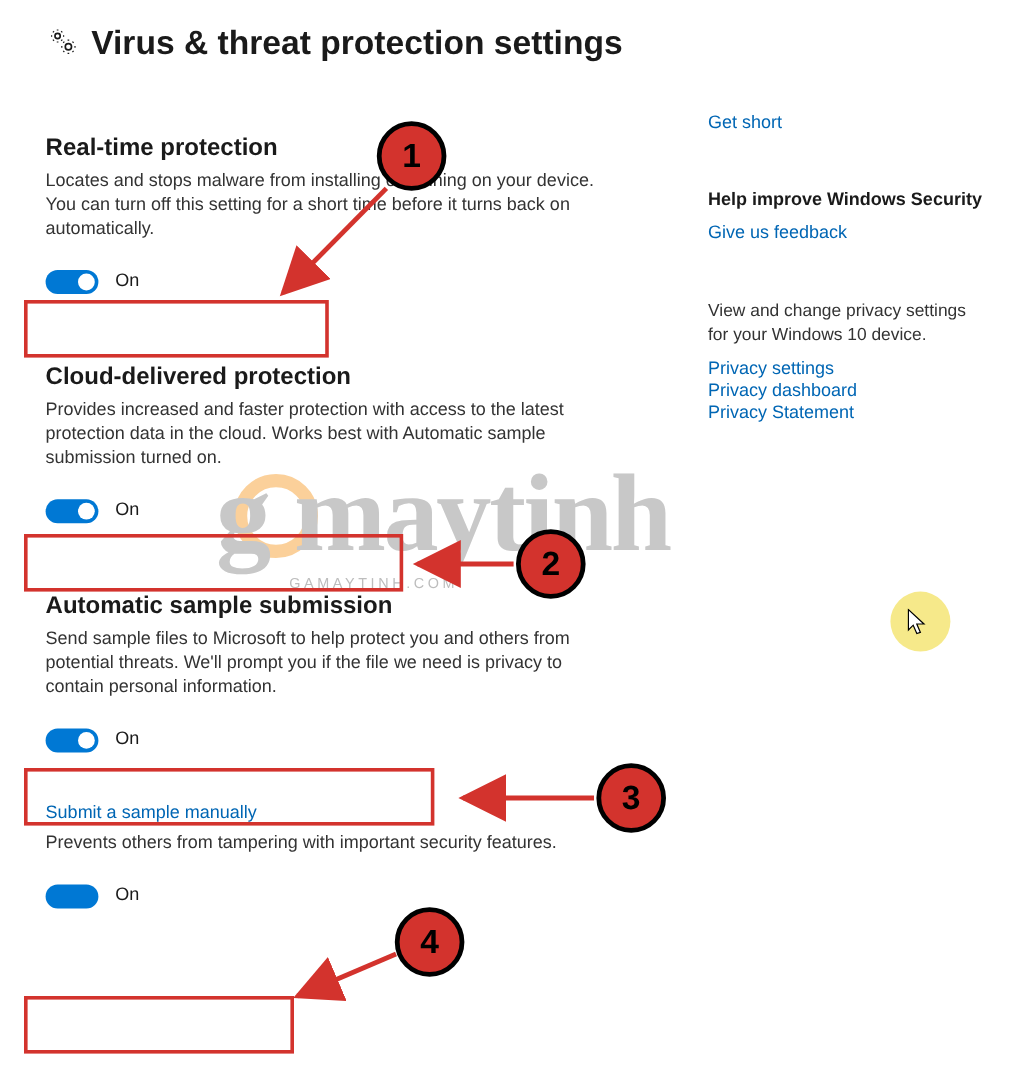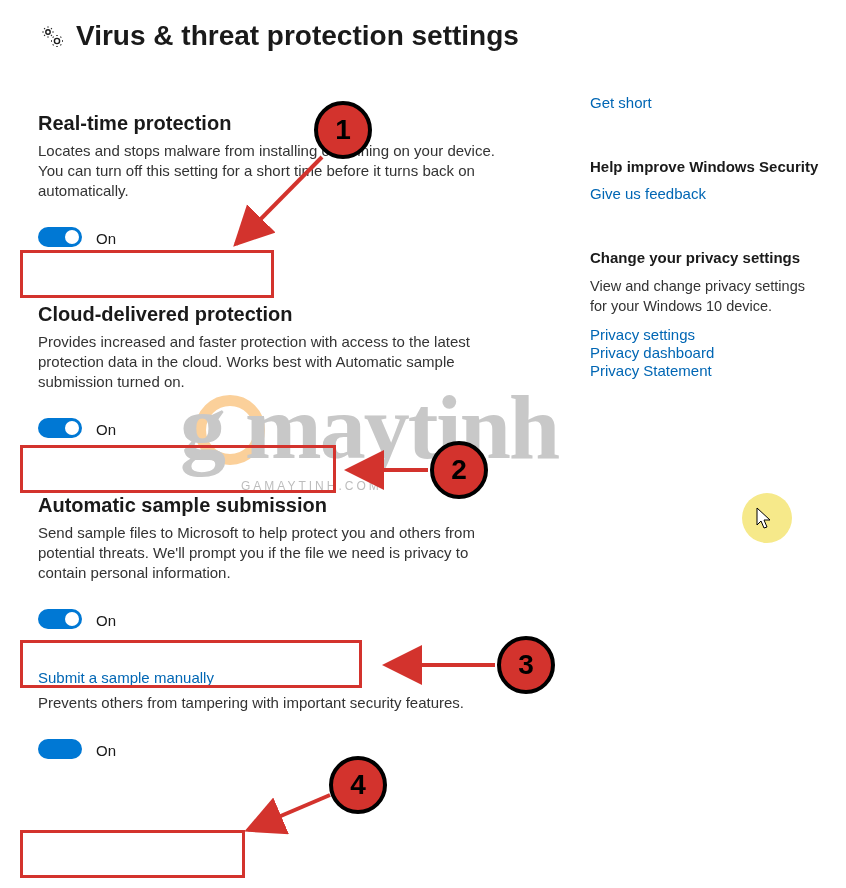--- a/index.html
+++ b/index.html
@@ -11,37 +11,37 @@
     background:#fff;
     position:relative;
     overflow:hidden;
   }
   .page {
     position:absolute;
     left:38px; top:20px;
     width:790px;
   }
   
-  .header { display:flex; align-items:center; gap:10px; margin-bottom:4px;}
+  .header { display:flex; gap:10px; margin-bottom:4px;}
   .header-icon { width:28px; height:28px; display:flex; align-items:center; justify-content:center;}
   .header-icon svg { width:24px; height:24px; }
   h1.page-title { font-size:28px; font-weight:600; margin:0; line-height:32px; }
 
   .row { display:flex; gap:42px; }
   .main { width:510px; }
   .side { width:230px; padding-top:38px; }
 
   .desc { font-size:15px; color:#333; margin-top:22px; line-height:20px; max-width:460px;}
   .intro-desc { margin-top:28px; }
 
   h2.section-title { font-size:20px; font-weight:600; margin:0; margin-top:56px;}
   .section .desc { margin-top:6px; }
 
   
-  .toggle-row { display:flex; align-items:flex-end; gap:14px; margin-top:24px; height:22px;}
+  .toggle-row { display:flex; align-items:flex-start; gap:14px; margin-top:24px; height:22px;}
   .toggle {
     width:44px; height:20px; border-radius:10px;
     background:#0078D4; position:relative; cursor:pointer;
   }
   .toggle .knob {
     position:absolute; right:3px; top:3px;
     width:14px; height:14px; border-radius:50%; background:#fff;
   }
   .toggle-label { font-size:15px; color:#1a1a1a; }
 
@@ -190,21 +190,20 @@
 
     <div class="side">
       <div class="side-block">
         <a class="link">Get short</a>
       </div>
       <div class="side-block">
         <h3>Help improve Windows Security</h3>
         <a class="link">Give us feedback</a>
       </div>
       <div class="side-block">
-        <h3>Change your privacy settings</h3>
         <div class="desc">View and change privacy settings for your Windows 10 device.</div>
         <a class="link">Privacy settings</a><br>
         <a class="link">Privacy dashboard</a><br>
         <a class="link">Privacy Statement</a>
       </div>
     </div>
   </div>
 </div>
 
 <div class="redbox box1"></div>

